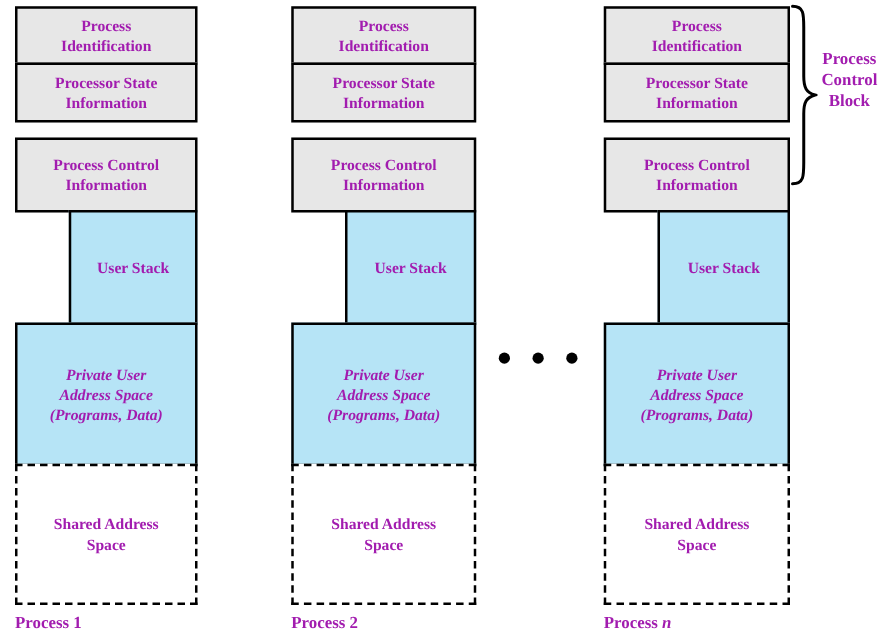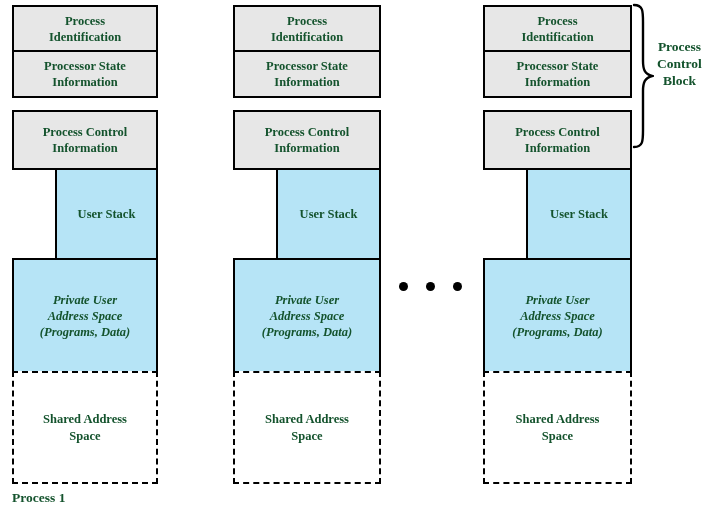--- a/index.html
+++ b/index.html
@@ -1,21 +1,21 @@
 <!DOCTYPE html>
 <html style="--pcb-fill: #e7e7e7; --memory-fill: #b6e4f6; --line: #000000;"><head>
 <meta charset="utf-8">
 <style>
   html,body { margin:0; padding:0; background:#ffffff; }
   .canvas {
     position:relative;
     width:709px; height:507px;
     background:#ffffff;
     font-family:"Liberation Serif", serif;
-    color:#14532d;
+    color:#a21caf;
     overflow:hidden;
   }
   .column { position:absolute; top:5px; }
   .col1 { left:12px;  width:146px; }
   .col2 { left:233px; width:148px; }
   .col3 { left:483px; width:149px; }
 
   .section {
     box-sizing:border-box;
     border:2px solid var(--line, #000);
@@ -88,20 +88,21 @@
     <div class="section pcb h2">Processor State
 Information</div>
     <div class="section pcb h3">Process Control
 Information</div>
     <div class="section mem h4">User Stack</div>
     <div class="section mem h5">Private User
 Address Space
 (Programs, Data)</div>
     <div class="section shared h6">Shared Address
 Space</div>
+    <div class="col-label"><span>Process</span> <span>2</span></div>
   </div>
 
   <div class="ellipsis">
     <div class="dot"></div>
     <div class="dot"></div>
     <div class="dot"></div>
   </div>
 
   <div class="column col3">
     <div class="section pcb first h1">Process
@@ -109,20 +110,21 @@
     <div class="section pcb h2">Processor State
 Information</div>
     <div class="section pcb h3">Process Control
 Information</div>
     <div class="section mem h4">User Stack</div>
     <div class="section mem h5">Private User
 Address Space
 (Programs, Data)</div>
     <div class="section shared h6">Shared Address
 Space</div>
+    <div class="col-label"><span>Process</span> <span class="it">n</span></div>
   </div>
 
   <svg class="brace-svg" width="24" height="146" viewBox="0 0 24 146" aria-hidden="true">
     <path d="M4,2 C13,2 13,8 13,19 L13,58 C13,67 15,71 22,73 C15,75 13,79 13,88 L13,127 C13,138 13,144 4,144" fill="none" stroke="#000" stroke-width="2.4" stroke-linecap="round"></path>
   </svg>
 
   <div class="pcb-label">Process
 Control
 Block</div>
 

